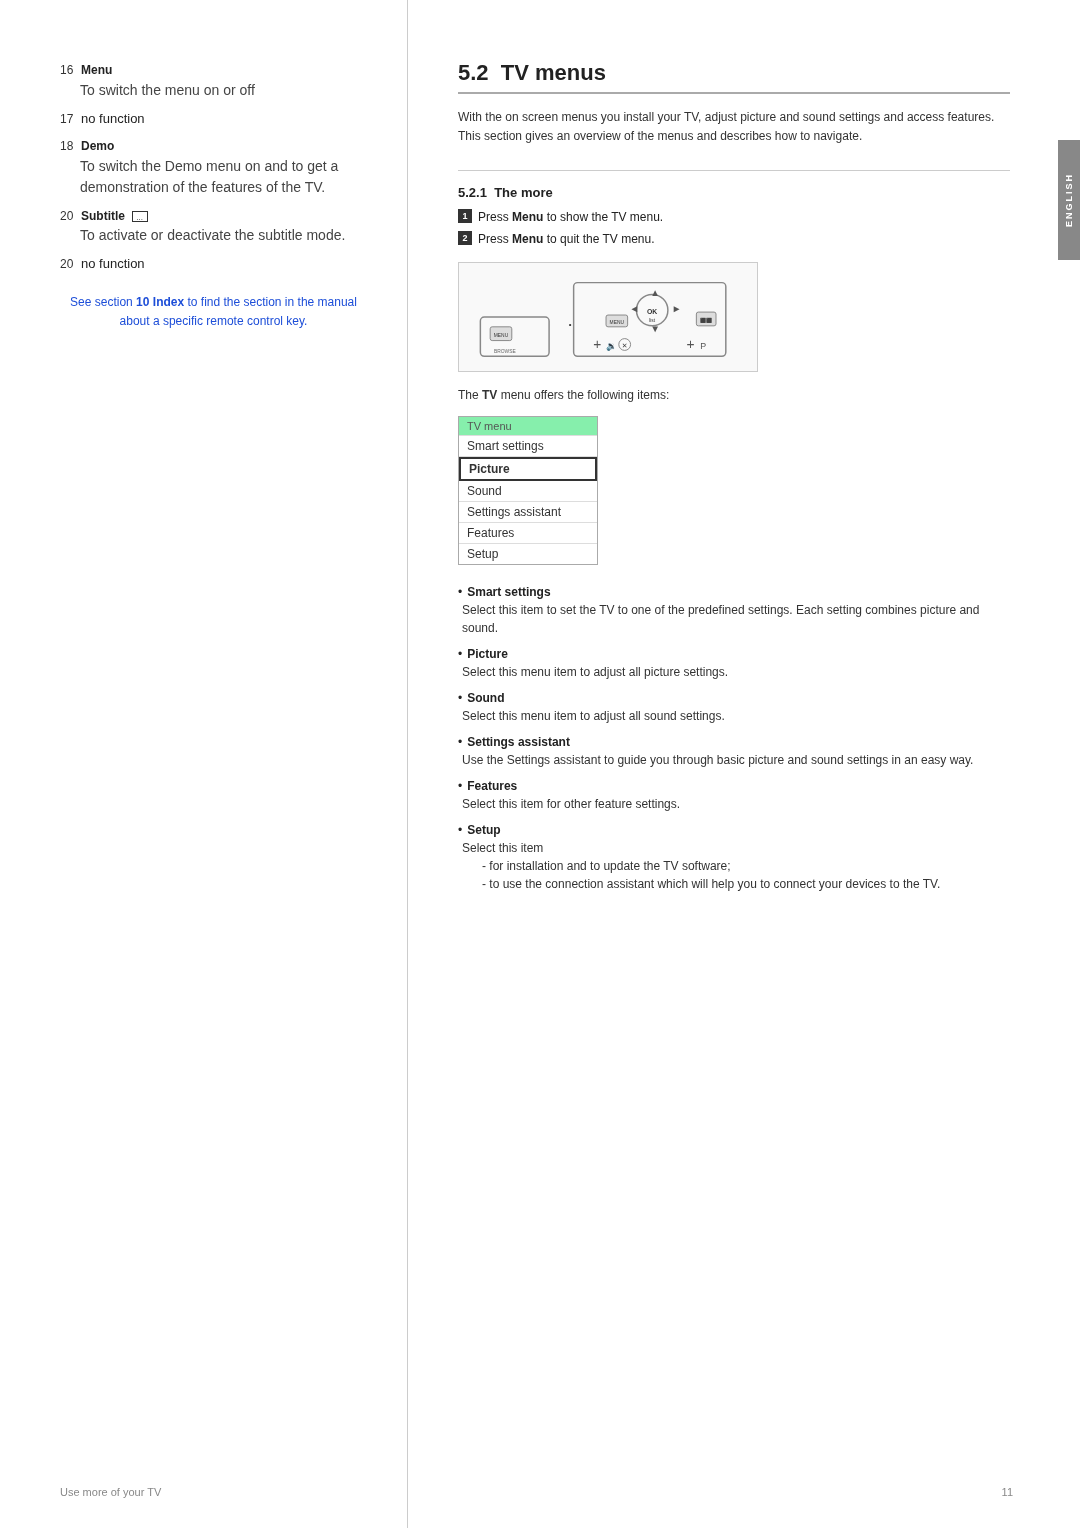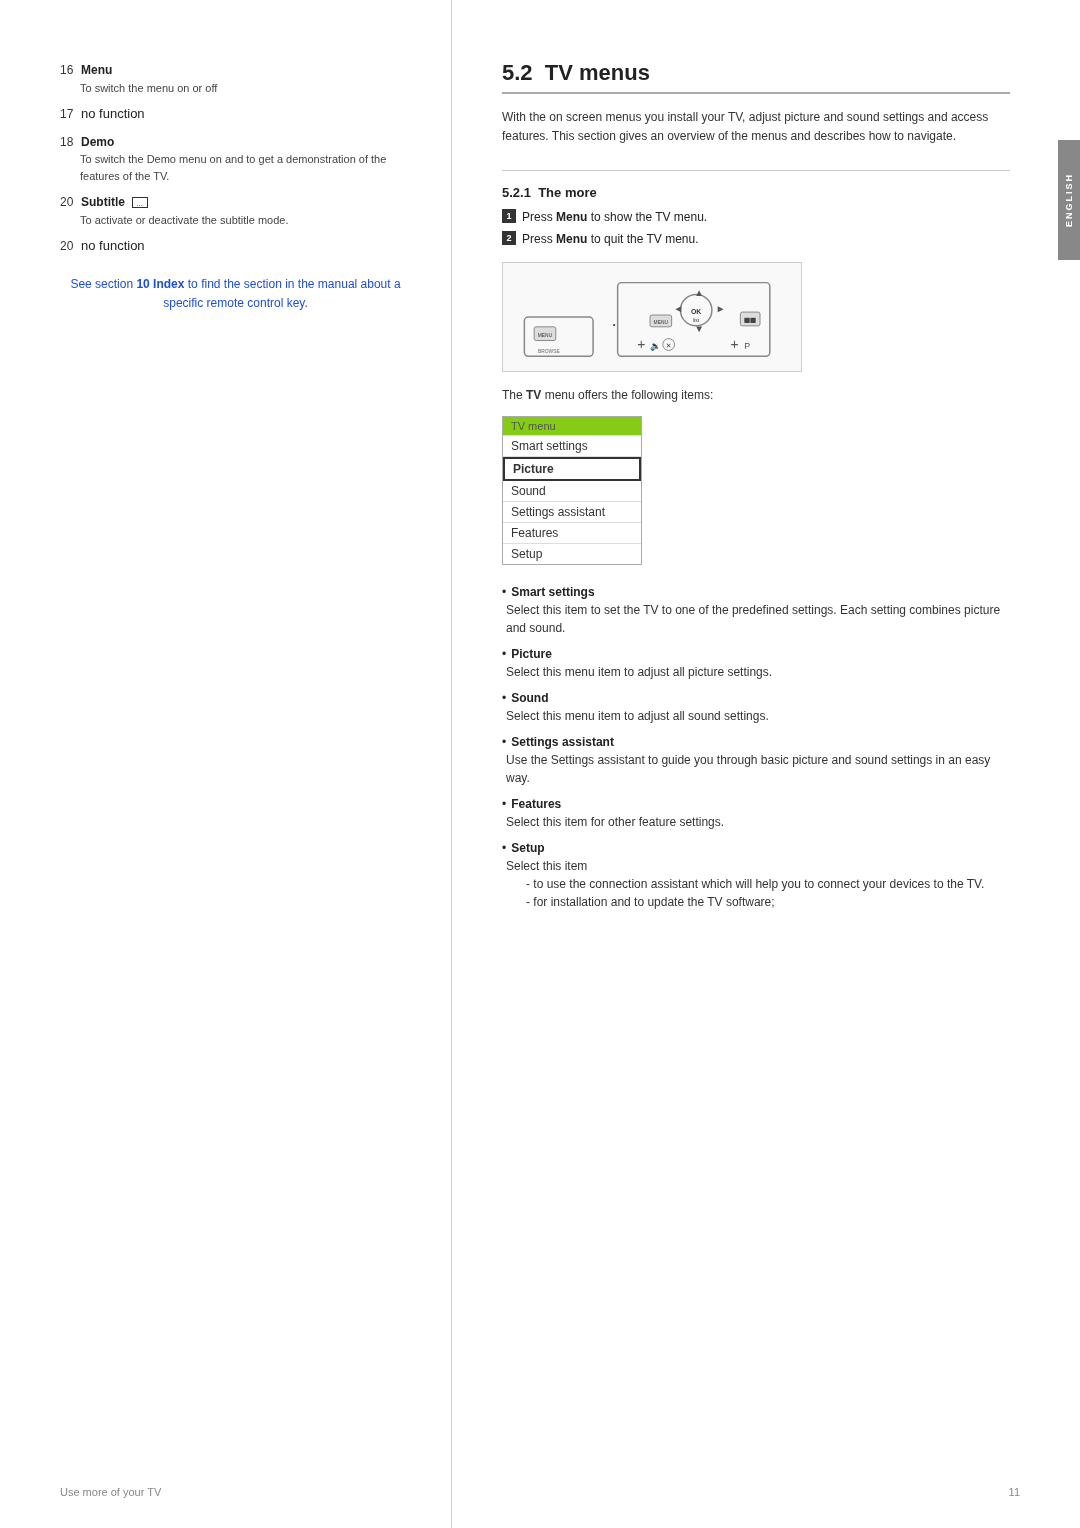--- a/index.html
+++ b/index.html
@@ -38,21 +38,21 @@
       font-size: 9px;
       font-weight: bold;
       letter-spacing: 2px;
       writing-mode: vertical-rl;
       text-orientation: mixed;
       transform: rotate(180deg);
     }
 
     
     .left-col {
-      width: 452px;
+      width: 408px;
       padding: 60px 40px 40px 60px;
       border-right: 1px solid #ccc;
       flex-shrink: 0;
     }
 
     
     .right-col {
       flex: 1;
       padding: 60px 50px 40px 50px;
       padding-right: 70px;
@@ -66,21 +66,21 @@
     .list-item .num {
       font-size: 12px;
       color: #333;
       margin-right: 4px;
     }
     .list-item .label {
       font-weight: bold;
       font-size: 12px;
     }
     .list-item .desc {
-      font-size: 11px;
+      font-size: 14px;
       color: #444;
       margin-left: 20px;
       line-height: 1.5;
     }
 
     .note-section {
       margin-top: 19px;
       font-size: 12px;
       color: #1d4ed8;
       line-height: 1.6;
@@ -171,21 +171,21 @@
     }
     .menu-box-row {
       padding: 3px 8px;
       border-bottom: 1px solid #ddd;
       color: #333;
     }
     .menu-box-row:last-child {
       border-bottom: none;
     }
     .menu-box-row.header-row {
-      background: #84cc16;
+      background: #86efac;
       color: #555;
       font-size: 11px;
     }
     .menu-box-row.active-outline {
       border: 2px solid #333;
       background: #fff;
       color: #333;
       font-weight: bold;
     }
 
@@ -206,21 +206,21 @@
     .bullet-dot {
       display: inline-block;
       margin-right: 5px;
     }
 
     
     .footer {
       position: absolute;
       bottom: 30px;
       left: 60px;
-      right: 60px;
+      right: 67px;
       display: flex;
       justify-content: space-between;
       font-size: 11px;
       color: #888;
     }
 
     .dash-item {
       margin-left: 24px;
       font-size: 12px;
       color: #333;
@@ -372,22 +372,22 @@
     </div>
 
     <div class="bullet-section">
       <div><span class="bullet-dot">•</span><span class="bullet-title">Features</span></div>
       <div class="bullet-desc">Select this item for other feature settings.</div>
     </div>
 
     <div class="bullet-section">
       <div><span class="bullet-dot">•</span><span class="bullet-title">Setup</span></div>
       <div class="bullet-desc">Select this item</div>
+      <div class="dash-item">- for installation and to update the TV software;</div>
       <div class="dash-item">- to use the connection assistant which will help you to connect your devices to the TV.</div>
-      <div class="dash-item">- for installation and to update the TV software;</div>
     </div>
 
   </div>
 
   <div class="footer">
     <span>Use more of your TV</span>
     <span>11</span>
   </div>
 
 </div>

